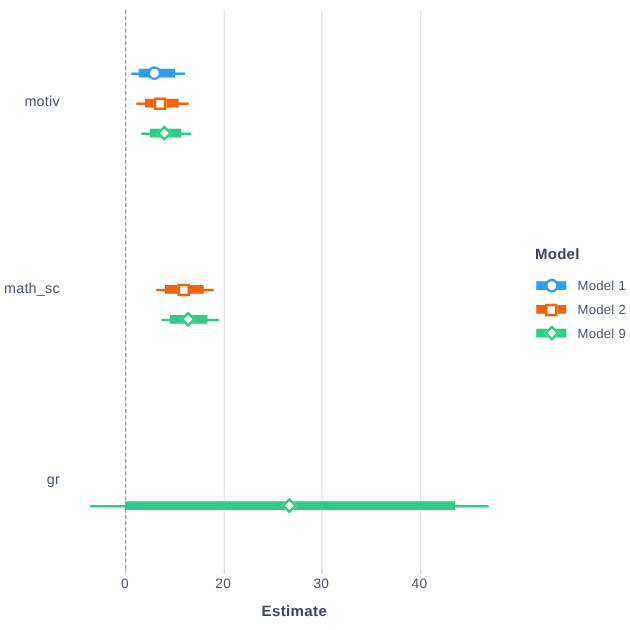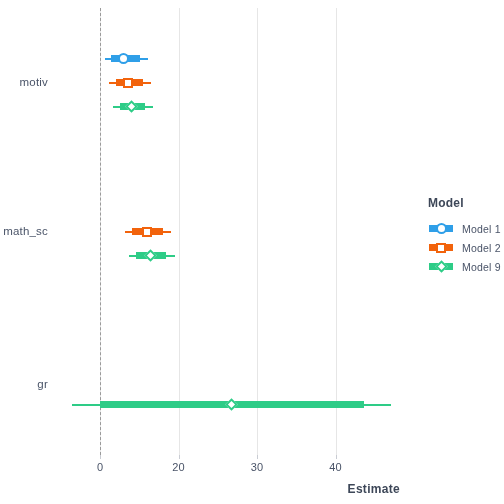--- a/index.html
+++ b/index.html
@@ -63,21 +63,21 @@
     text-align: center;
     width: 40px;
     margin-left: -20px;
     letter-spacing: 0.2px;
   }
   .xaxis-title {
     position: absolute;
     top: 482px;
     left: 71px;
     width: 329px;
-    text-align: right;
+    text-align: center;
     font-size: 12px;
     font-weight: bold;
     color: #3d4758;
     letter-spacing: 0.3px;
   }
 
   .ytick-label {
     position: absolute;
     right: 456px;
     text-align: center;

